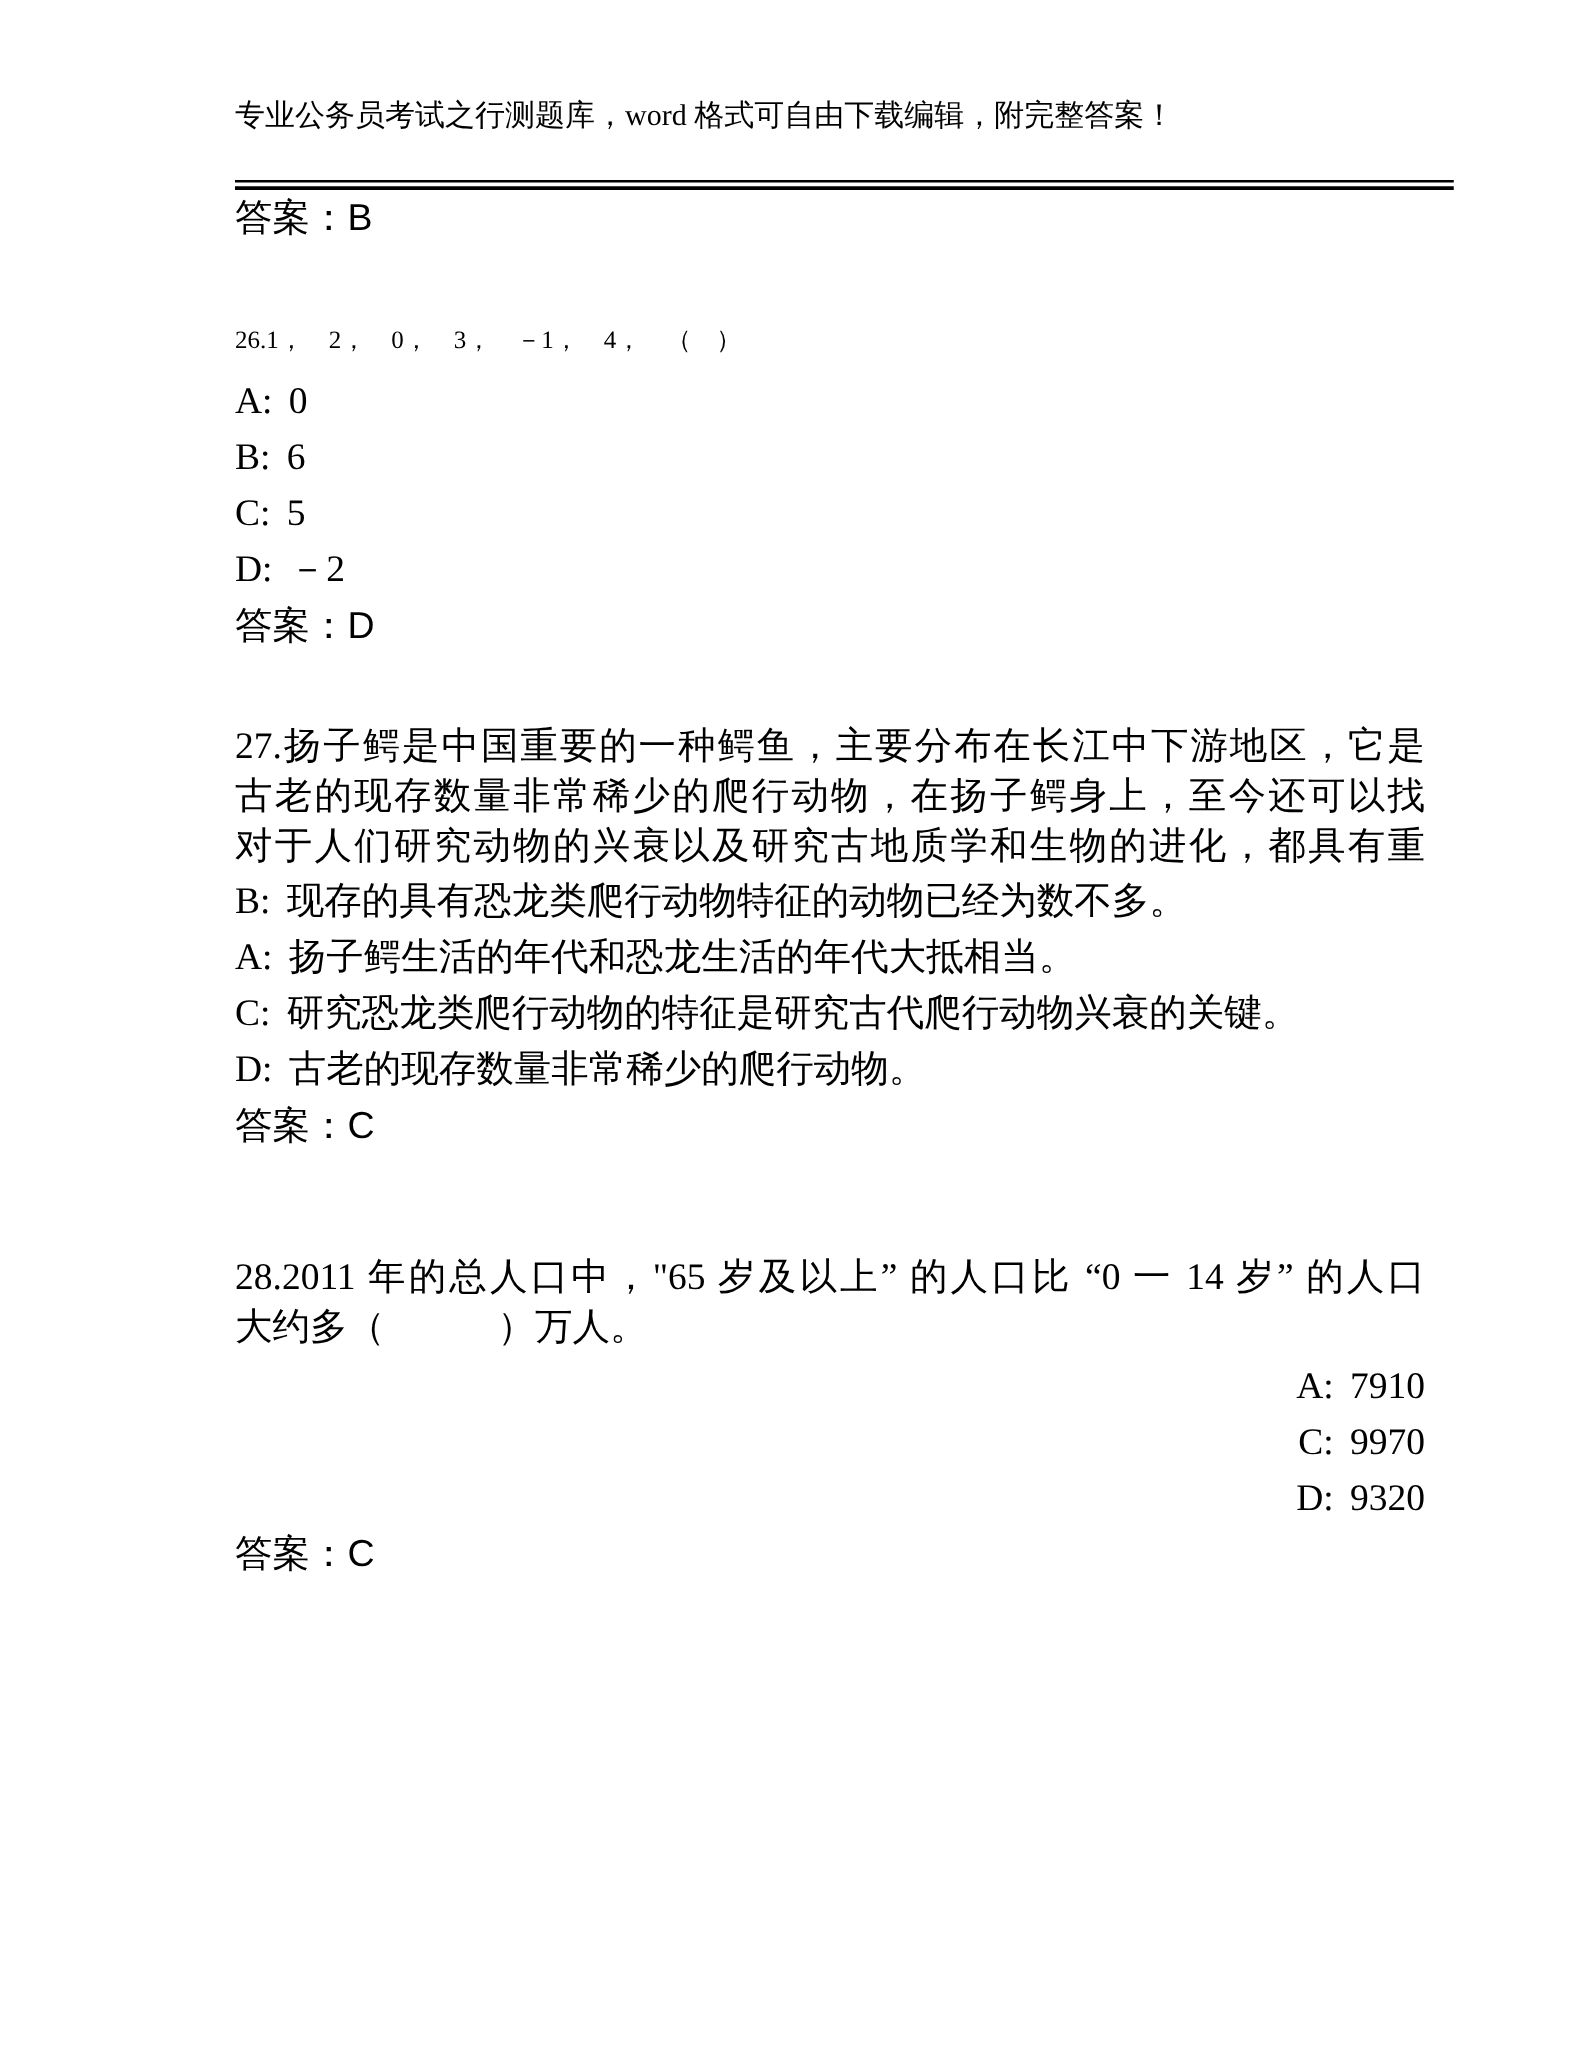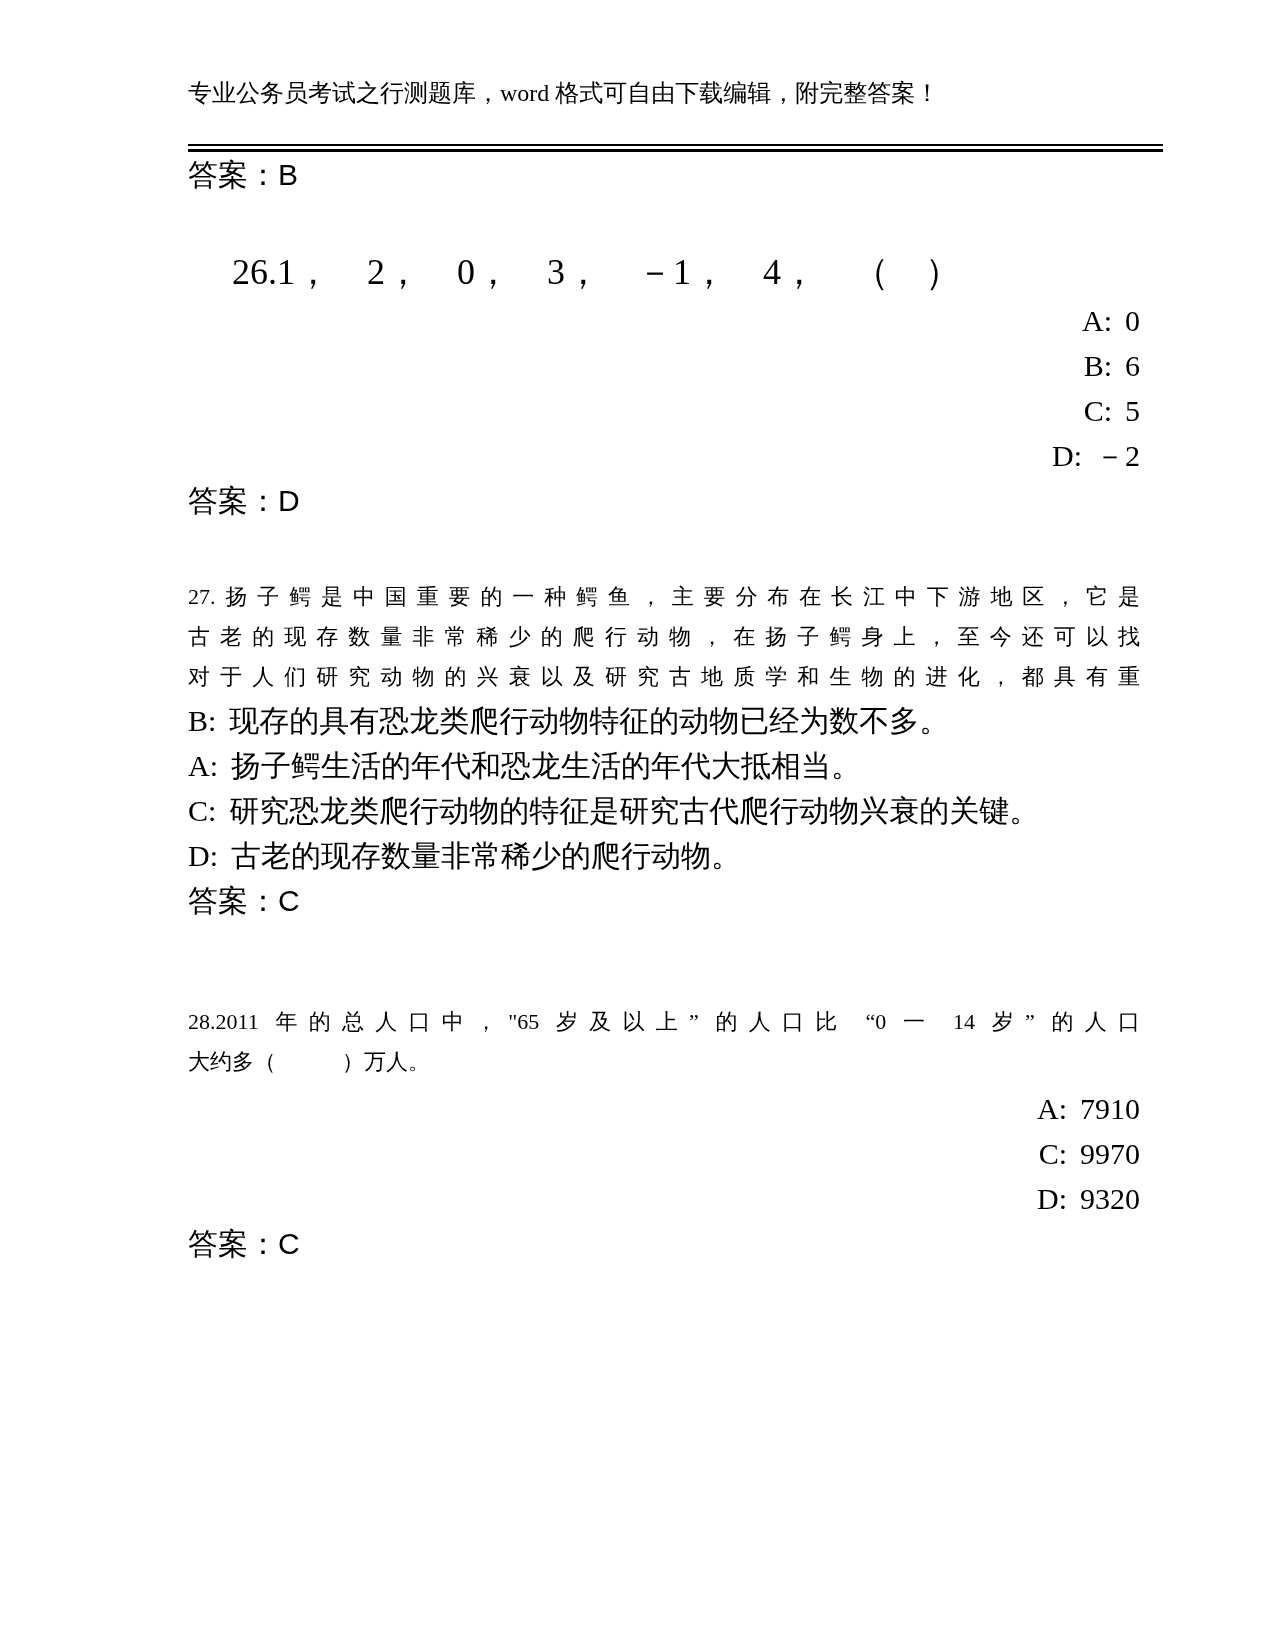--- a/index.html
+++ b/index.html
@@ -25,25 +25,25 @@
   }
   .answer-line {
     font-size:30px; line-height:45px;
     font-weight:400;
     font-family:"Liberation Sans", sans-serif;
   }
   .spacer-1 { height:53px; }
   .spacer-2 { height:54px; }
   .spacer-3 { height:79px; }
 
-  .stem-line { font-size:36px; line-height:45px;margin-left:44px; }
-  .para-line { font-size:22px; line-height:40px; }
+  .stem-line { font-size:20px; line-height:45px; }
+  .para-line { font-size:30px; line-height:40px; }
   .jline { text-align:justify; text-align-last:justify; }
 
-  .opts-q26 { margin-top:3px;text-align:right; }
+  .opts-q26 { margin-top:3px; }
   .opts-q27 { margin-top:1px; }
   .opts-q28 { margin-top:4px;text-align:right; }
   .opt { font-size:30px; line-height:45px; }
   .opt-text { margin-left:13px; }
 </style>
 </head>
 <body>
 
 <div class="page">
   <div class="content">

